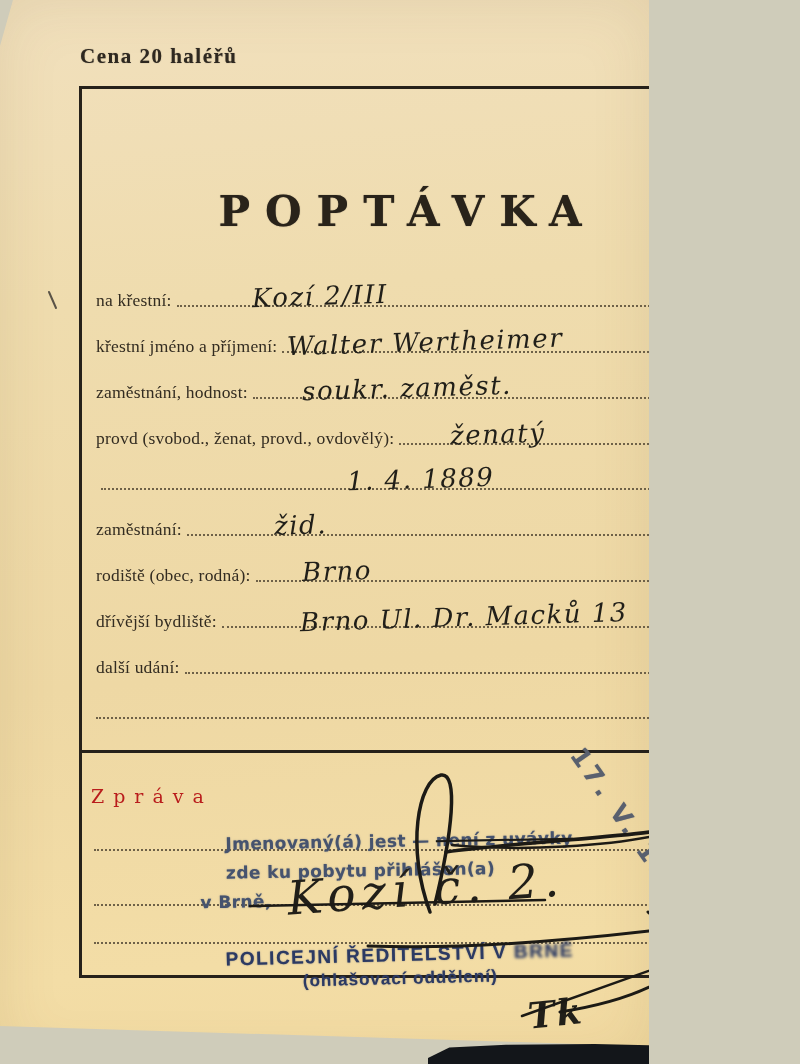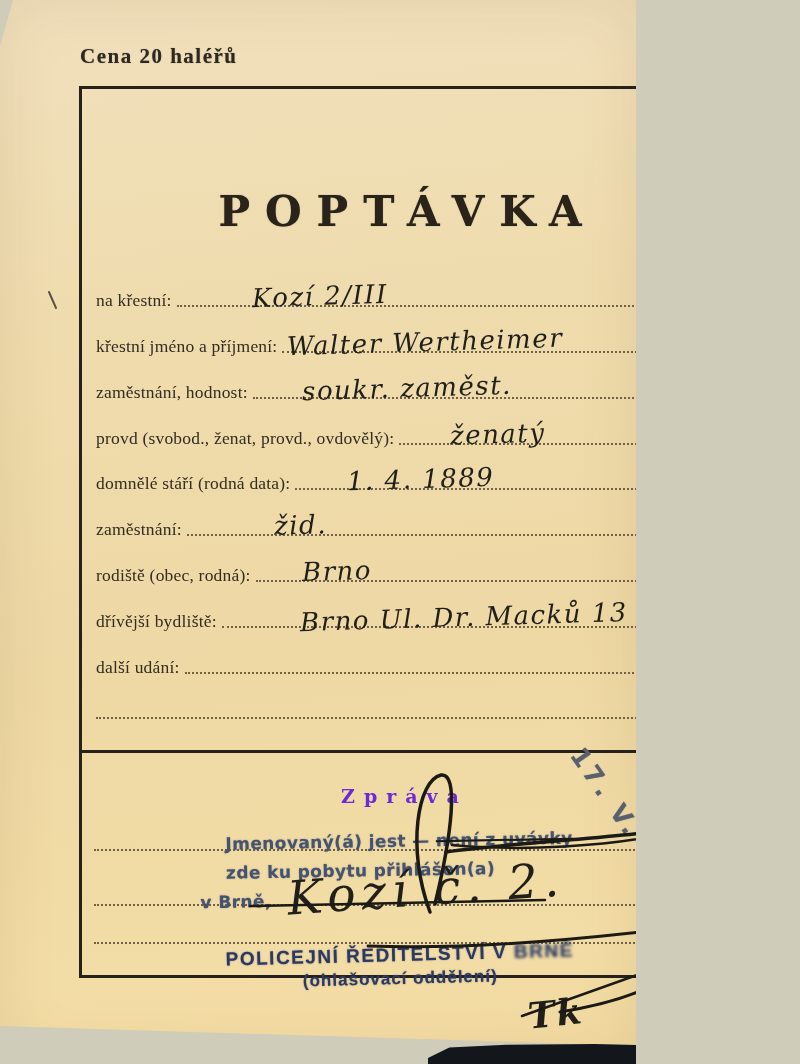--- a/index.html
+++ b/index.html
@@ -2,21 +2,21 @@
 <html><head>
 <meta charset="utf-8">
 <style>
   html,body{margin:0;padding:0;}
   body{
     width:800px;height:1064px;
     background:#cfccba;
     font-family:"Liberation Serif", serif;
     overflow:hidden;
   }
-  .scan{position:relative;width:636px;height:1064px;overflow:hidden;}
+  .scan{position:relative;width:636px;height:1064px;overflow:hidden;padding-left:13px;}
 
   
   .paper{
     position:absolute;inset:0;
     background:linear-gradient(175deg,#f1e0bd 0%,#efdcae 28%,#eed8a4 62%,#f3dda6 88%,#f1d9a0 100%);
     clip-path:polygon(13px 0px, 800px 0px, 800px 1052px, 520px 1042px, 0px 1026px, 0px 46px);
     box-shadow:inset 0 0 60px rgba(120,90,40,.12);
   }
 
   
@@ -65,23 +65,23 @@
   .fvalue{
     position:absolute;bottom:3px;font-size:26px;line-height:1;
     transform:rotate(-1.8deg);white-space:nowrap;
   }
   .v0{left:156px;} .v1{left:191px;} .v2{left:206px;} .v3{left:354px;}
   .v4{left:251px;} .v5{left:178px;} .v6{left:206px;} .v7{left:204px;}
 
   
   .divider{left:0;right:0;top:661px;border-top:3px solid #26211a;}
   .report-heading{
-    left:0;right:0;top:696px;text-align:center;
-    font-weight:bold;font-size:19px;letter-spacing:9px;text-indent:9px;
-    color:#6d28d9;font-family:"DejaVu Serif", serif;
+    left:0;right:0;top:696px;text-align:left;
+    font-weight:normal;font-size:19px;letter-spacing:9px;text-indent:9px;
+    color:#b91c1c;font-family:"DejaVu Serif", serif;
   }
   .dotline{position:absolute;border-top:2px dotted #6e6148;height:0;}
   .dl1{left:12px;right:8px;top:760px;}
   .dl2{left:12px;right:8px;top:815px;}
   .dl3{left:12px;right:8px;top:853px;}
 
   .stamp-note{
     left:118px;top:738px;
     font-family:"DejaVu Sans", sans-serif;font-weight:bold;
     font-size:17px;line-height:1.72;color:#46536e;
@@ -168,21 +168,20 @@
         <span class="fvalue hw v2">soukr. zaměst.</span>
       </div>
 
       <div class="frow">
         <span class="flabel">provd (svobod., ženat, provd., ovdovělý):</span>
         <span class="leader"></span>
         <span class="fvalue hw v3">ženatý</span>
       </div>
 
       <div class="frow">
-        <span class="flabel">domnělé stáří (rodná data):</span>
         <span class="leader"></span>
         <span class="fvalue hw v4">1. 4. 1889</span>
       </div>
 
       <div class="frow">
         <span class="flabel">zaměstnání:</span>
         <span class="leader"></span>
         <span class="fvalue hw v5">žid.</span>
       </div>
 

